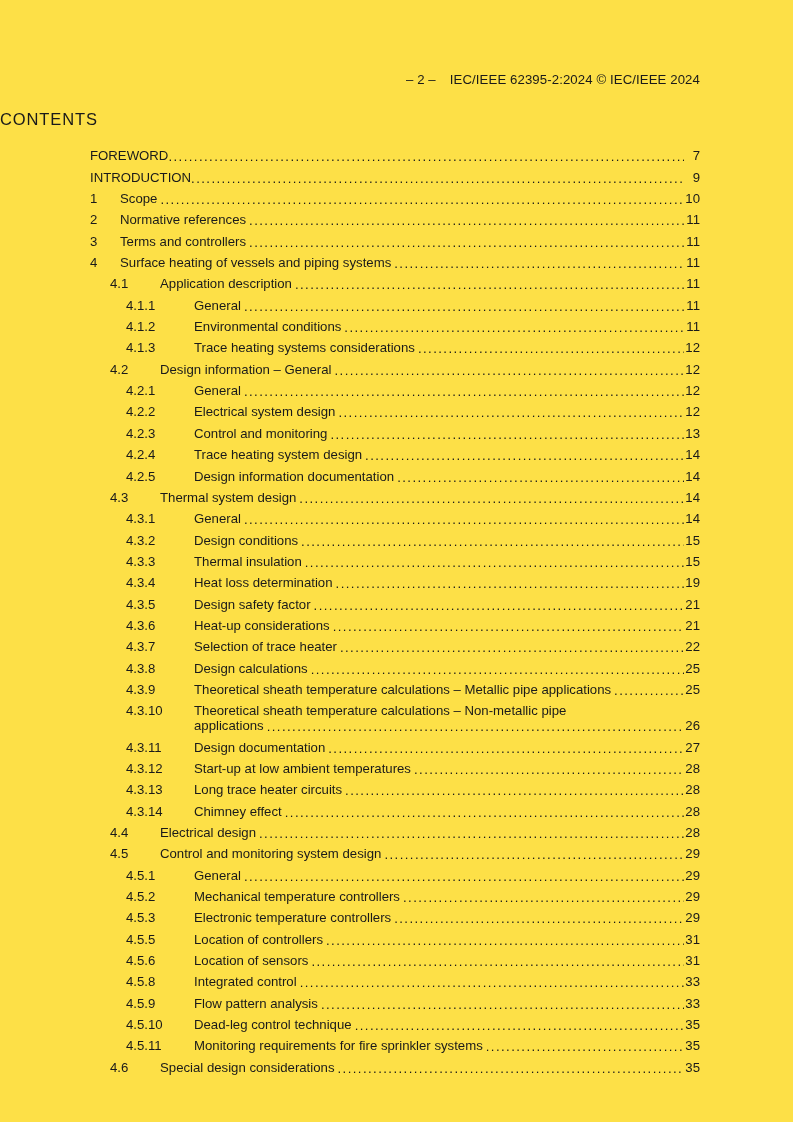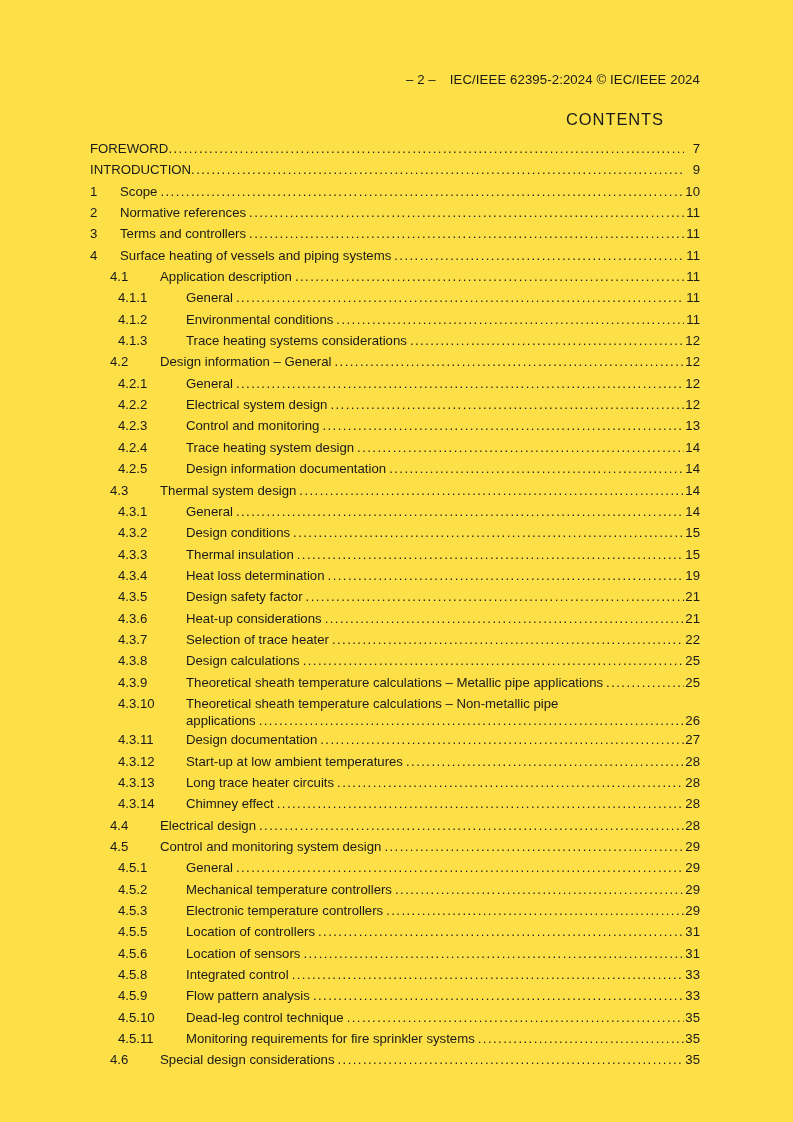--- a/index.html
+++ b/index.html
@@ -36,36 +36,36 @@
   .running-header .hdr-page {
     margin-right: 14px;
   }
 
   
   .contents-title {
     position: absolute;
     top: 110px;
     left: 0;
     width: 664px;
-    text-align: right;
+    text-align: left;
     font-size: 16.5px;
     letter-spacing: 0.9px;
   }
 
   
   .toc {
     position: absolute;
     top: 142px;
     left: 90px;
     width: 610px;
   }
 
   .toc-entry {
     display: flex;
-    align-items: flex-start;
+    align-items: flex-end;
     font-size: 13.2px;
     line-height: 14px;
     height: 21.35px;
     box-sizing: border-box;
     white-space: nowrap;
   }
 
   
   .num {
     flex: 0 0 auto;
@@ -101,21 +101,21 @@
 
   
   .lvl0 .num { width: 0; }
   .lvl0 .label { padding-right: 0px; }
 
   
   .lvl1 .num { width: 30px; }
   
   .lvl2 .num { width: 50px; margin-left: 20px; }
   
-  .lvl3 .num { width: 68px; margin-left: 28px; }
+  .lvl3 .num { width: 68px; margin-left: 36px; }
 
   
   .toc-entry.wrap-first {
     height: 21.35px;
   }
   .toc-entry.wrap-first .leader::before { content: ""; }
 
   .toc-entry.wrap-second .num { visibility: hidden; }
   .toc-entry.wrap-second {
     margin-top: -4px;

